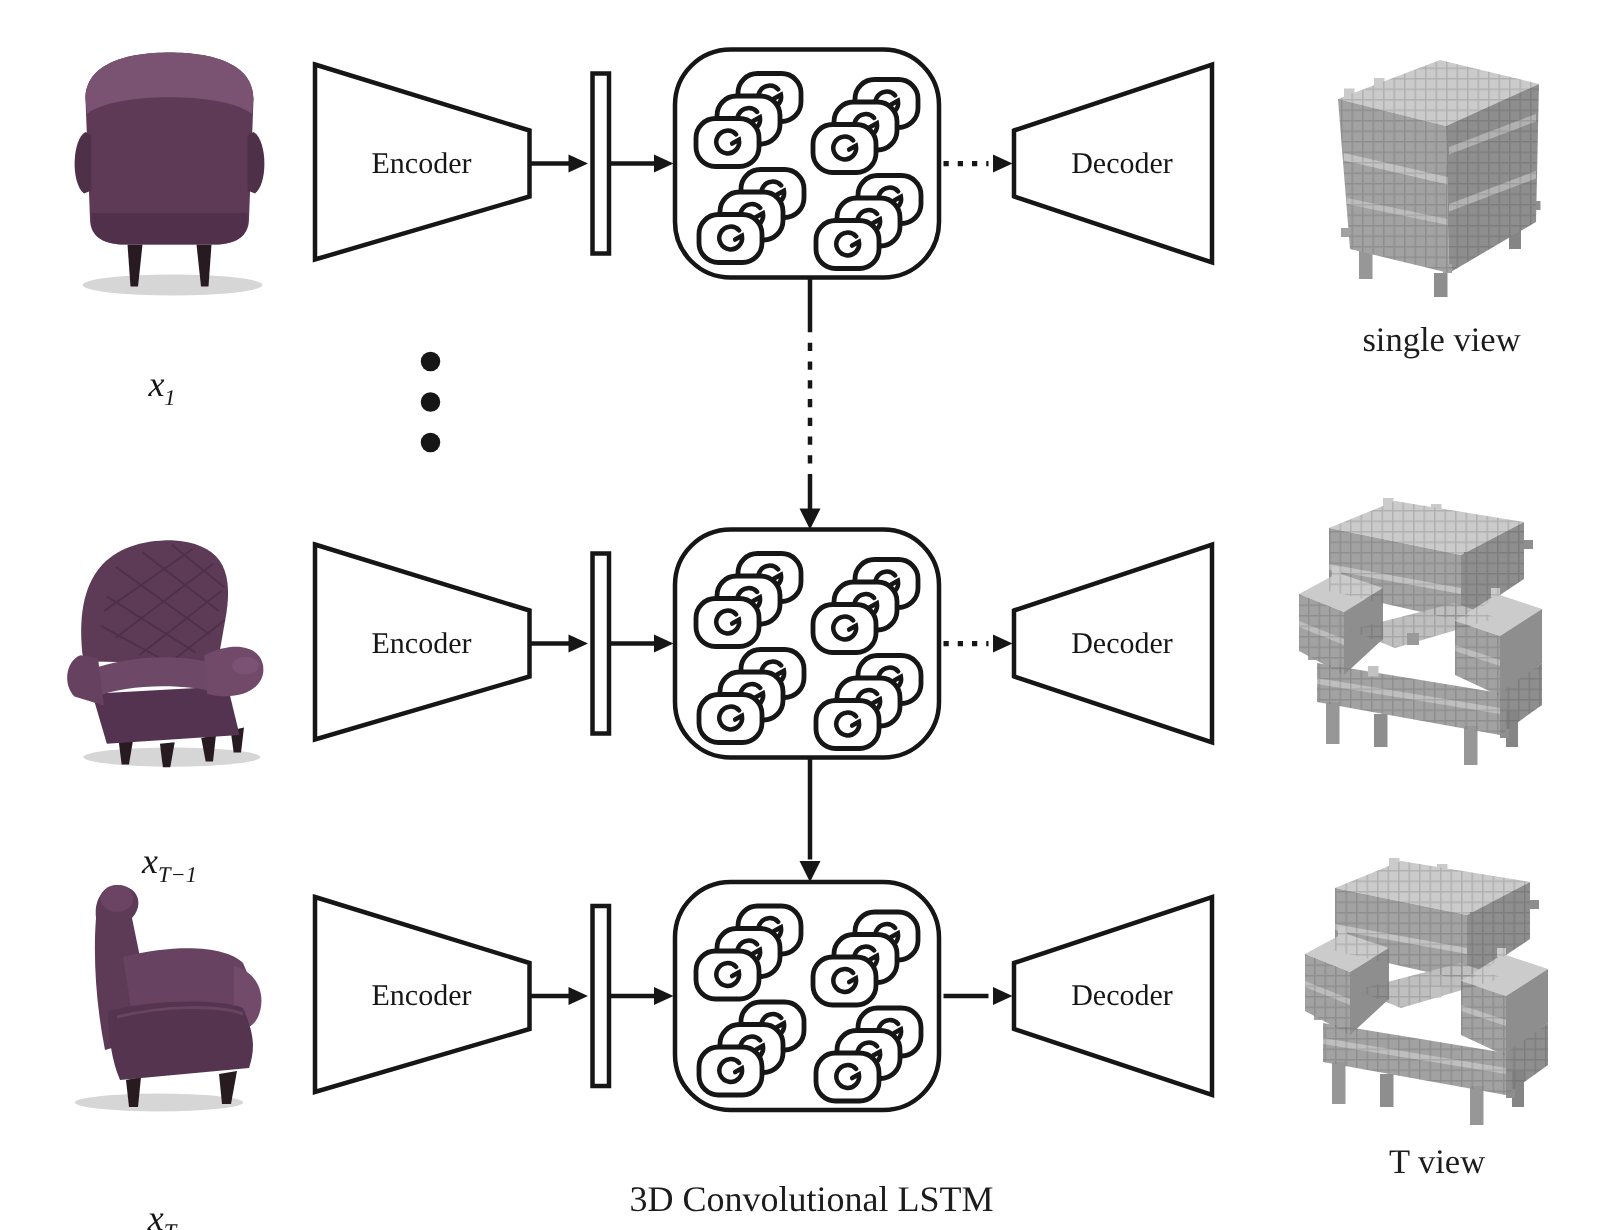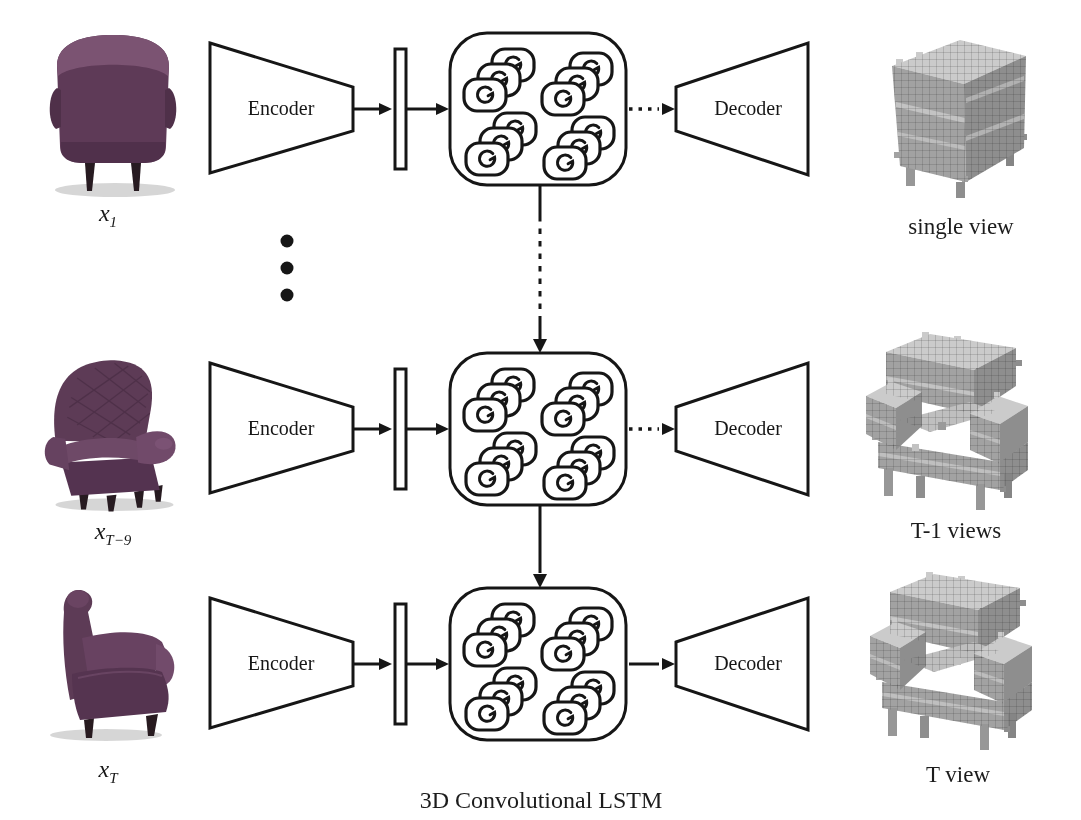--- a/index.html
+++ b/index.html
@@ -3,21 +3,21 @@
 <meta charset="utf-8">
 <style>
   html,body{margin:0;padding:0;background:#ffffff;}
   .canvas{position:relative;width:1081px;height:820px;background:#fff;overflow:hidden;
           font-family:"Liberation Serif",serif;color:#1a1a1a;}
   .abs{position:absolute;}
   svg{display:block;overflow:visible;}
   svg text{font-family:"Liberation Serif",serif;font-size:20px;fill:#161616;}
   .cap{position:absolute;text-align:center;font-size:23px;color:#1c1c1c;white-space:nowrap;font-family:Liberation Serif, serif;}
   .cap-main{position:absolute;text-align:center;font-size:24px;color:#1c1c1c;white-space:nowrap;}
-  .mathlab{position:absolute;text-align:center;font-size:24px;font-style:italic;color:#161616;}
+  .mathlab{position:absolute;text-align:center;font-size:24px;font-style:italic;color:#161616;margin-top:44px;}
   .mathlab sub{font-size:15px;font-style:italic;line-height:0;}
 </style>
 </head>
 <body>
 
 <div class="canvas">
 
   <svg width="0" height="0" style="position:absolute" aria-hidden="true">
     <defs>
       <g id="pill">
@@ -124,21 +124,21 @@
     <path d="M54,142 L64,140 L62,160 L56,160 Z" fill="#281b20"></path>
     <path d="M34,34 C32,16 46,8 56,14 C64,18 64,28 58,34 L74,112 L40,122 C34,92 32,60 34,34 Z" fill="#5d3b56"></path>
     <ellipse cx="48" cy="21" rx="11" ry="9" fill="#6a4462"></ellipse>
     <path d="M52,60 C92,50 122,54 132,64 L138,78 C140,88 134,92 126,92 L58,98 Z" fill="#684261"></path>
     <path d="M126,66 C142,70 148,86 142,100 C138,108 130,110 126,106 Z" fill="#724b6b"></path>
     <path d="M42,96 C74,88 118,88 132,94 C140,112 140,122 136,134 L50,142 C44,128 42,110 42,96 Z" fill="#553450"></path>
     <path d="M48,100 C80,92 116,92 132,98" fill="none" stroke="#7b5373" stroke-width="2" opacity=".5"></path>
   </svg>
 
   <div class="mathlab" style="left:38px;top:200px;width:140px"><span>x</span><sub>1</sub></div>
-  <div class="mathlab" style="left:43px;top:518px;width:140px"><span>x</span><sub>T−9</sub></div>
+  <div class="mathlab" style="left:43px;top:518px;width:140px"><span>x</span><sub>T−1</sub></div>
   <div class="mathlab" style="left:38px;top:756px;width:140px"><span>x</span><sub>T</sub></div>
 
   <svg class="abs" style="left:200px;top:23px" width="630" height="172" viewBox="0 0 630 172">
     <path d="M10,20 L153,64 L153,108 L10,150 Z" fill="#fff" stroke="#161616" stroke-width="3"></path>
     <text x="81" y="92" text-anchor="middle">Encoder</text>
     <path d="M153,86 H180" stroke="#161616" stroke-width="3"></path>
     <polygon points="179,80 192,86 179,92" fill="#161616"></polygon>
     <rect x="195" y="26" width="11" height="120" fill="#fff" stroke="#161616" stroke-width="3"></rect>
     <path d="M206,86 H236" stroke="#161616" stroke-width="3"></path>
     <polygon points="236,80 249,86 236,92" fill="#161616"></polygon>
@@ -232,18 +232,17 @@
     <rect x="80" y="96" width="8" height="8" fill="#9a9a9a"></rect>
     <rect x="54" y="118" width="7" height="7" fill="#c2c2c2"></rect>
   </svg>
 
   <svg class="abs" style="left:862px;top:564px" width="182" height="198" viewBox="0 0 182 194">
     <use href="#voxchair"></use>
     <rect x="92" y="92" width="7" height="7" fill="#c2c2c2"></rect>
   </svg>
 
   <div class="cap" style="left:876px;top:214px;width:170px">single view</div>
-  <div class="cap" style="left:866px;top:518px;width:180px">T-1 views</div>
   <div class="cap" style="left:868px;top:762px;width:180px">T view</div>
 
   <div class="cap-main" style="left:341px;top:787px;width:400px">3D Convolutional LSTM</div>
 
 </div>
 
 </body></html>

